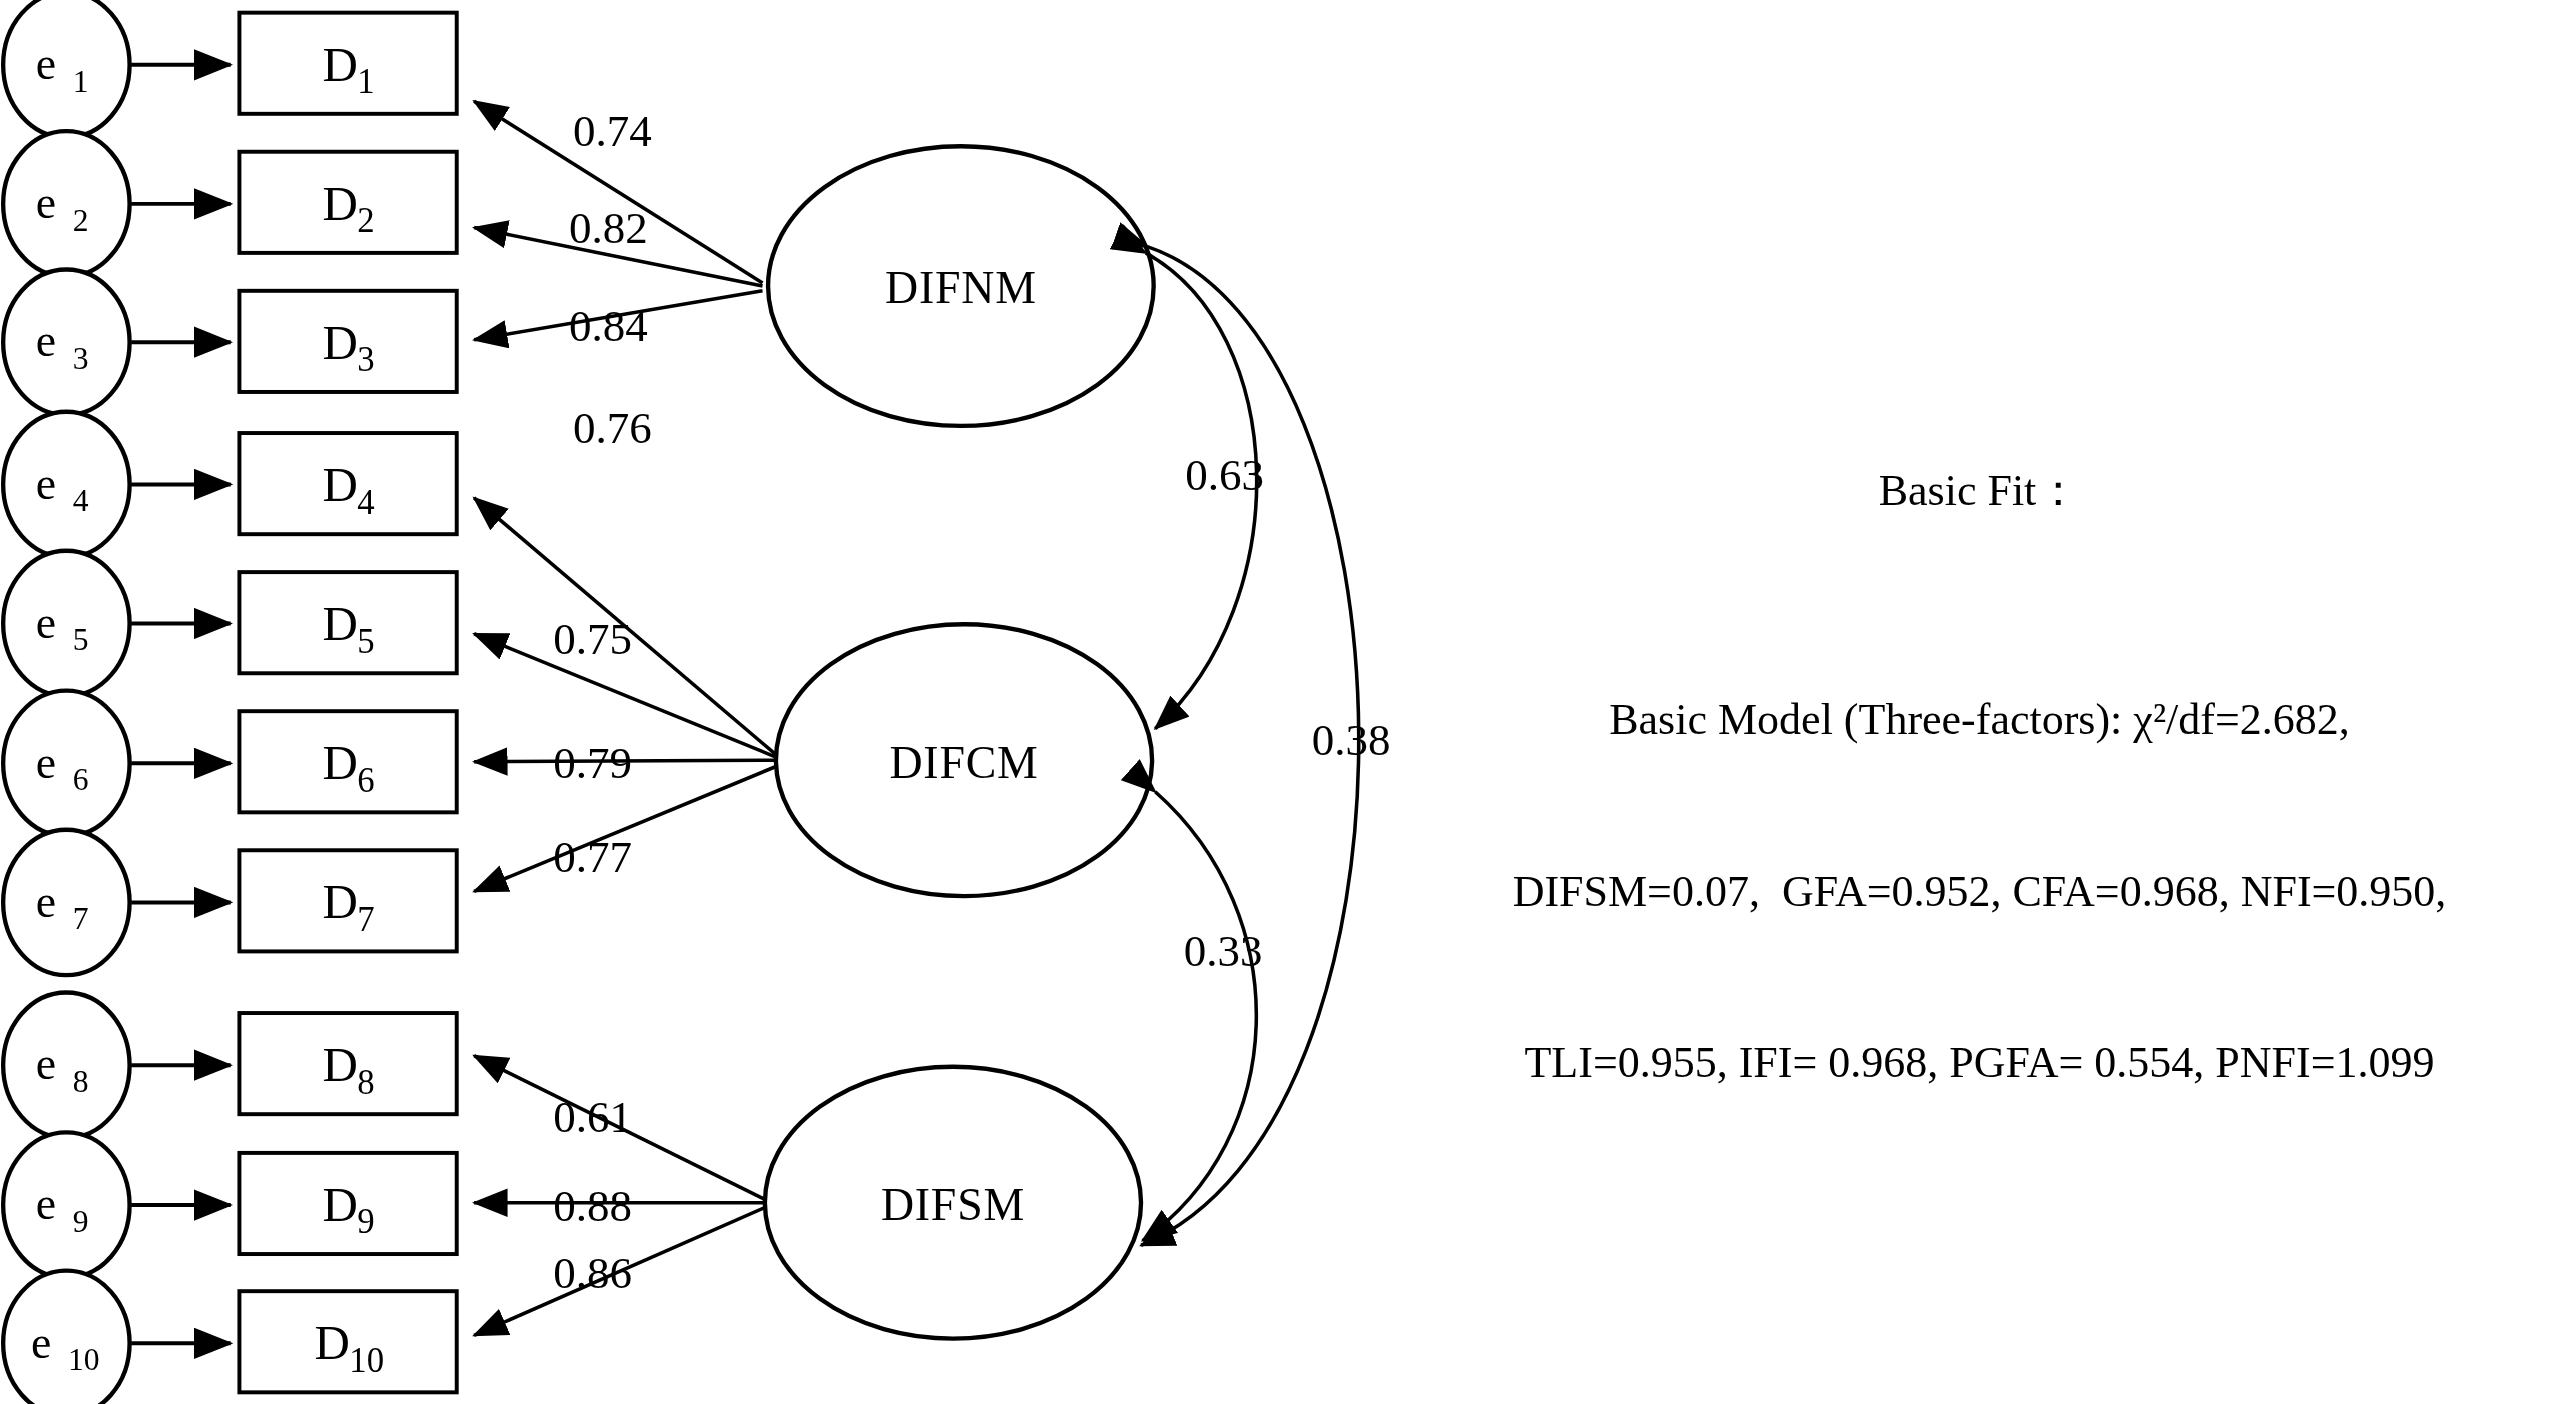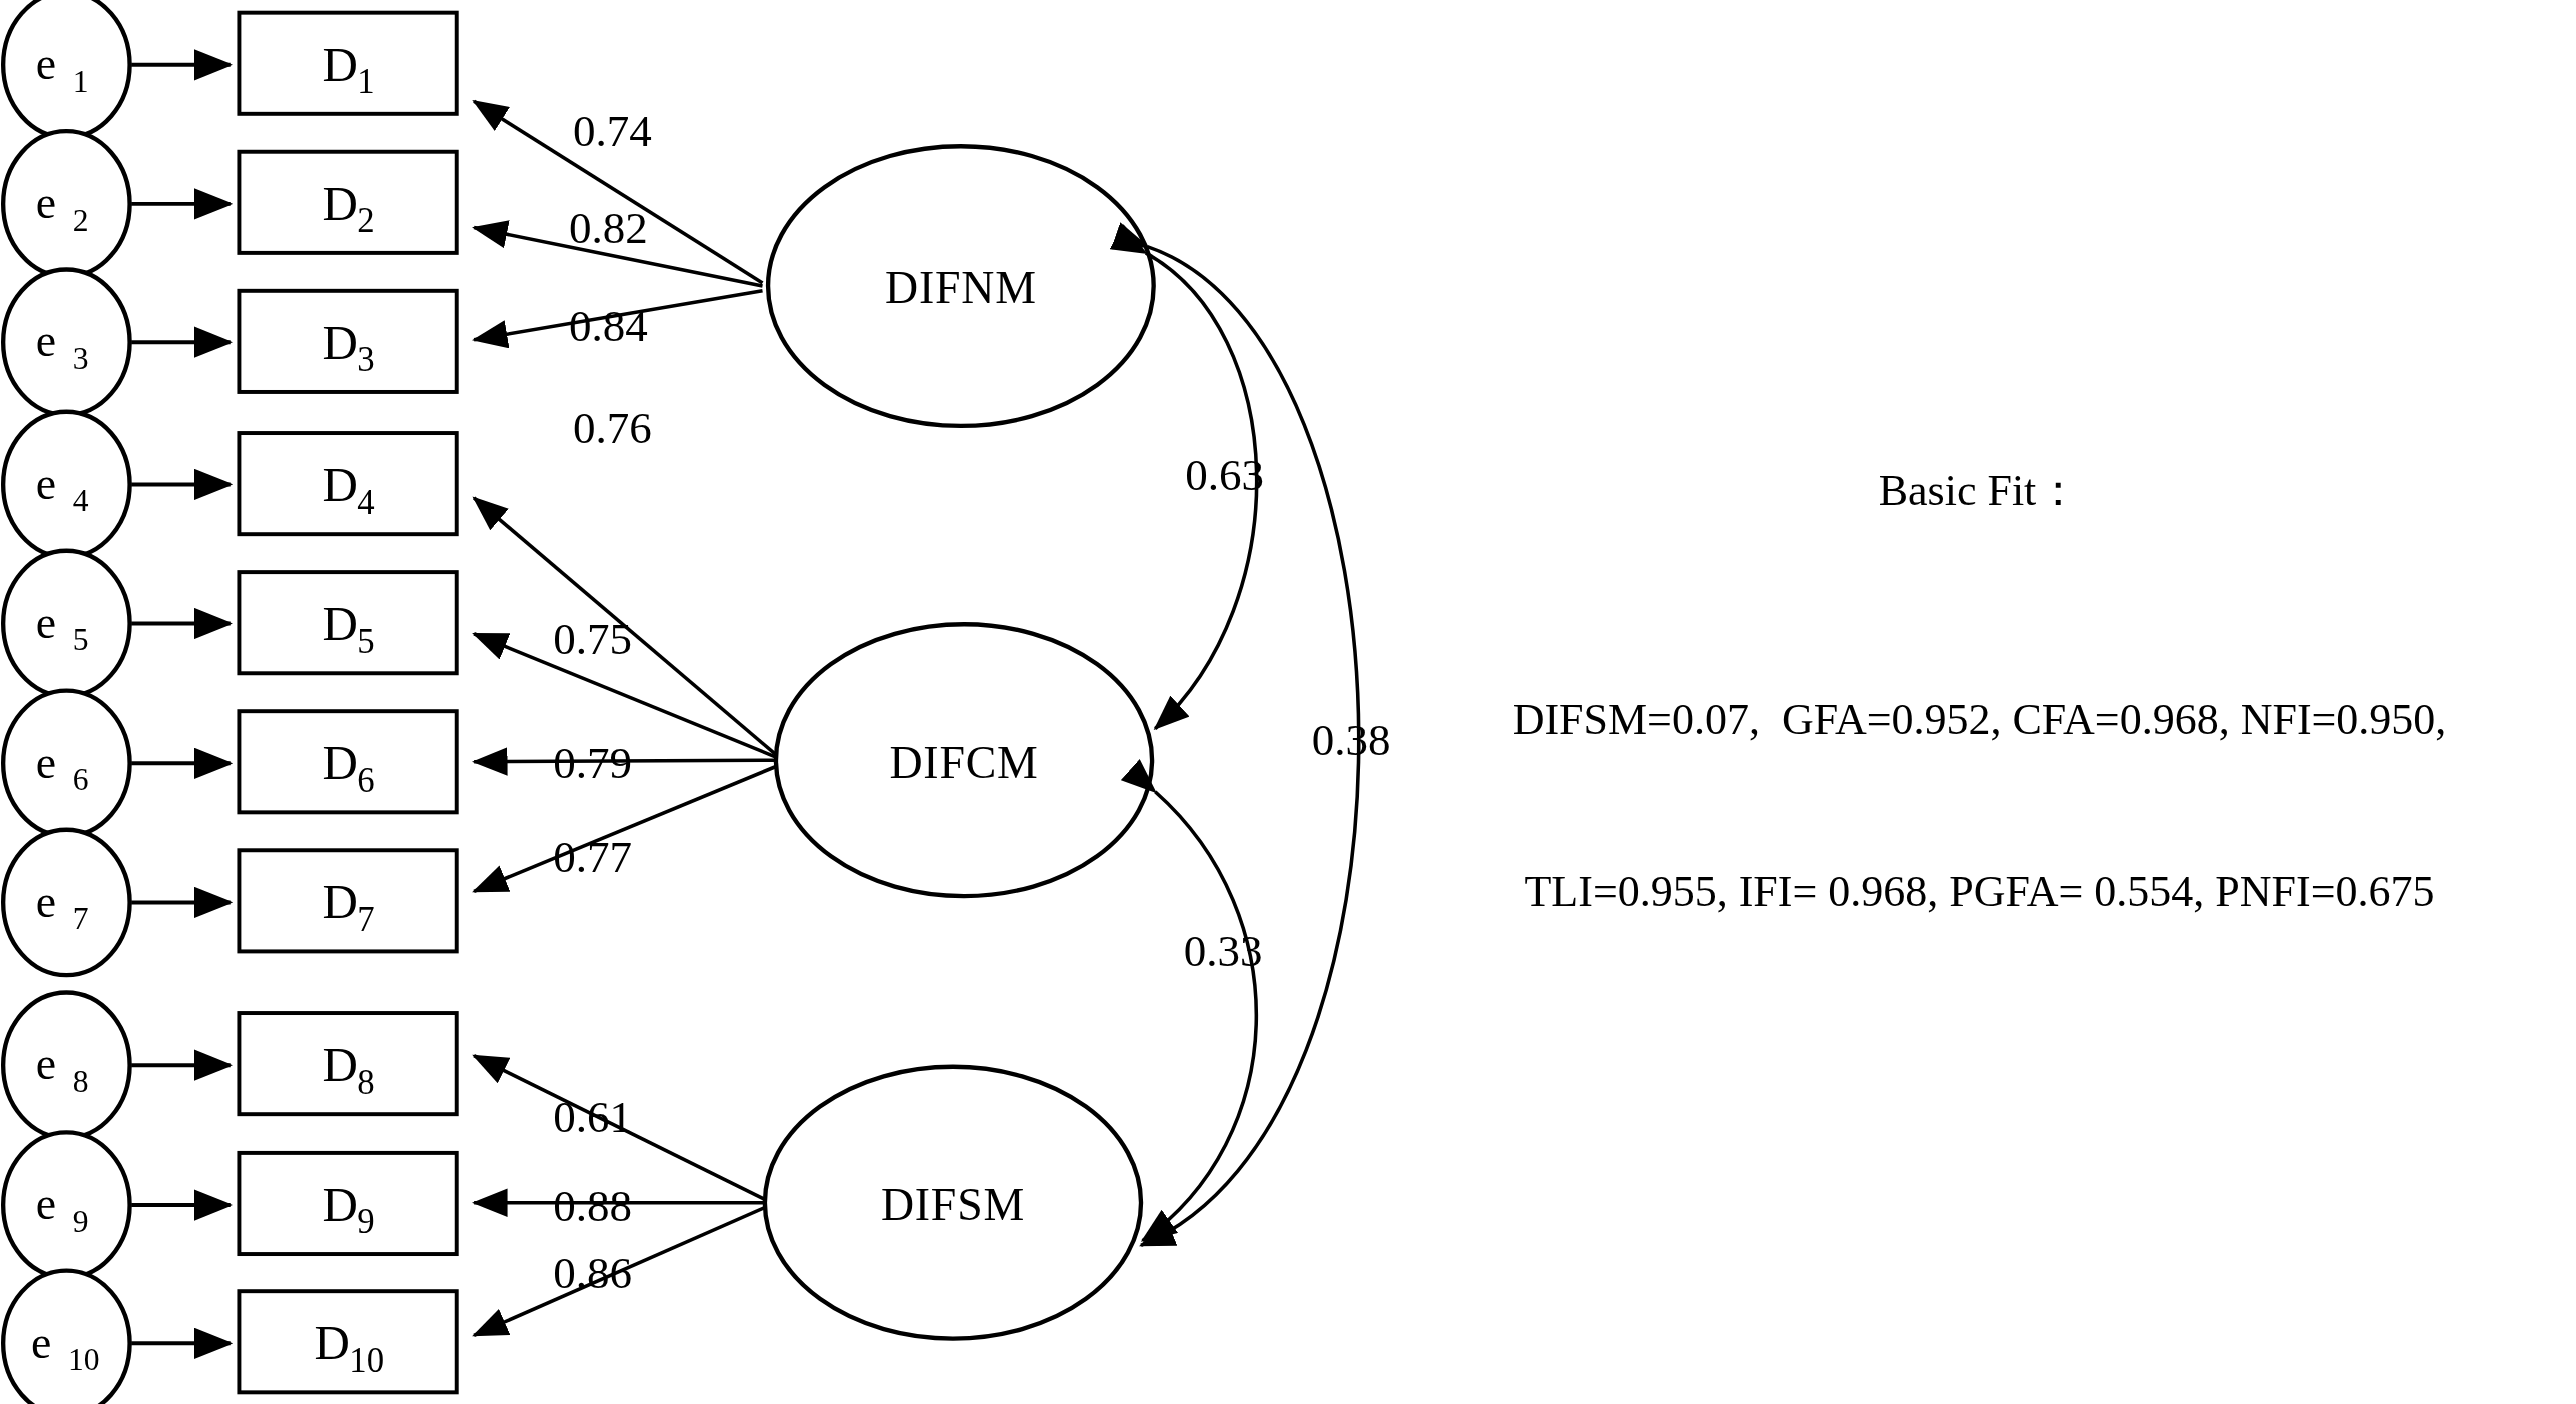--- a/index.html
+++ b/index.html
@@ -190,22 +190,23 @@
     <g>
       <text class="val" x="1500" y="620">0.63</text>
       <text class="val" x="1660" y="955">0.38</text>
       <text class="val" x="1498" y="1222">0.33</text>
     </g>
   </svg>
 
   <div class="fitblock" style="left:1391px; top:348px; width:1177px;">
     <span class="fitline">Basic Fit：</span>
 
+    <span class="fitline">Basic Model (Three-factors): χ²/df=2.682,</span>
     <span class="fitline">DIFSM=0.07,  GFA=0.952, CFA=0.968, NFI=0.950,</span>
-    <span class="fitline">TLI=0.955, IFI= 0.968, PGFA= 0.554, PNFI=0.675</span>
+    <span class="fitline">TLI=0.955, IFI= 0.968, PGFA= 0.554, PNFI=1.099</span>
 
     <span class="fitline">&nbsp;</span>
 
     
     
     
 
     
 
     

